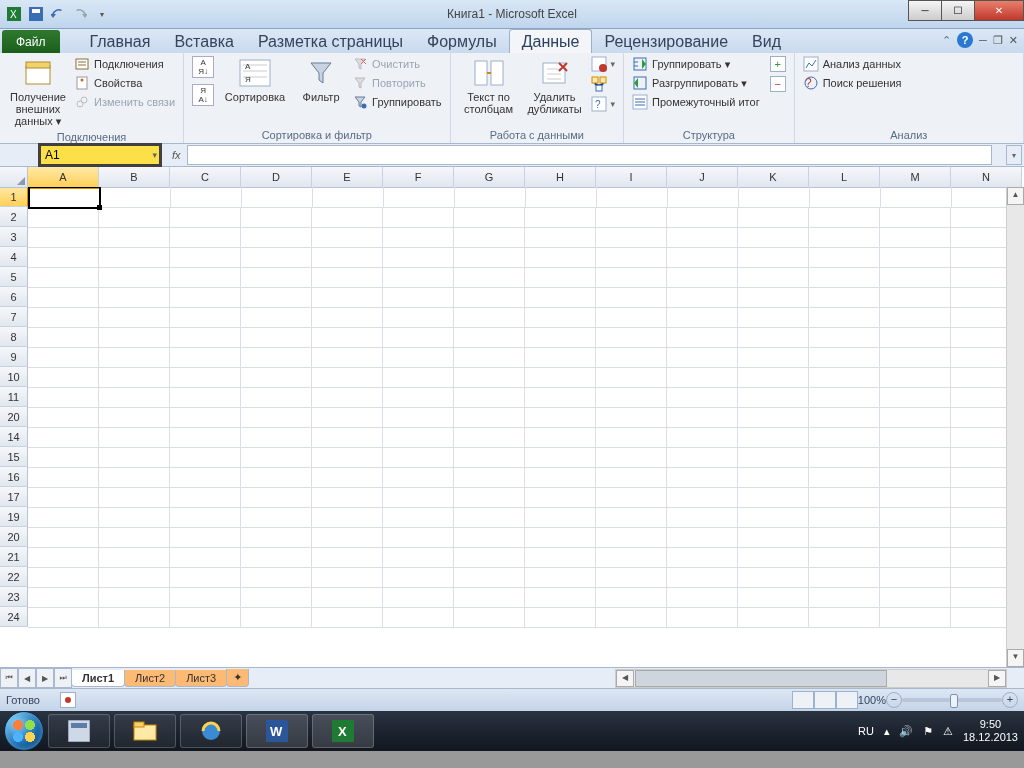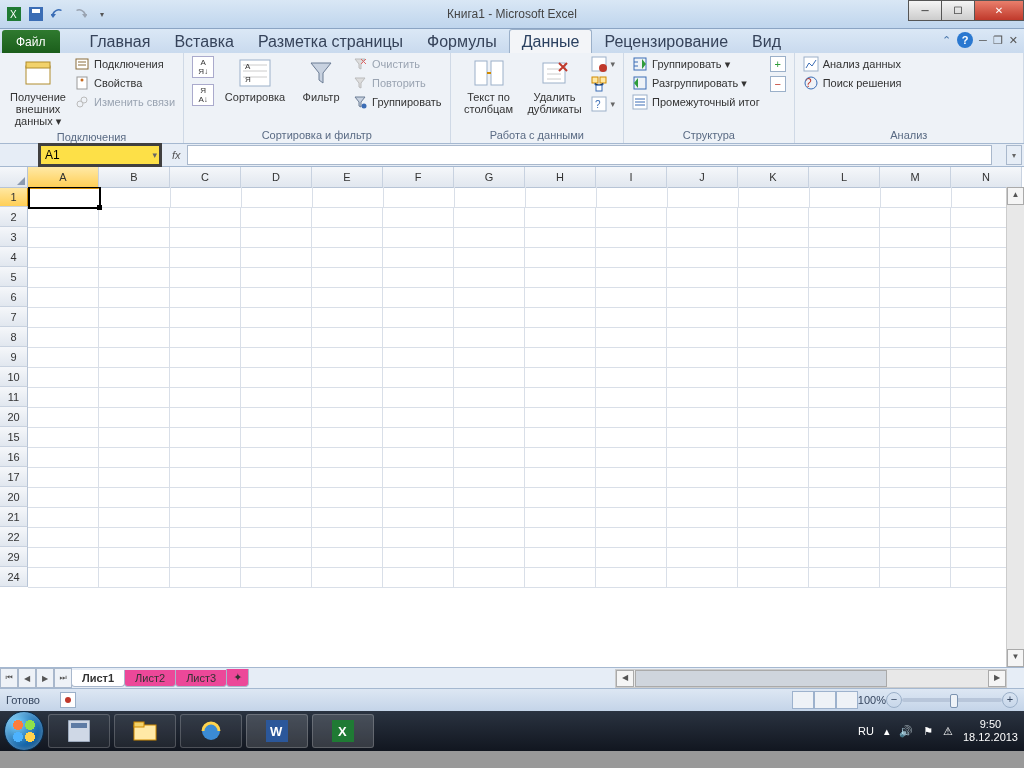--- a/index.html
+++ b/index.html
@@ -51,21 +51,21 @@
 .cell.selected{outline:2px solid #000;outline-offset:-1px;position:relative}
 .cell.selected::after{content:"";position:absolute;right:-3px;bottom:-3px;width:5px;height:5px;background:#000}
 .vscroll{position:absolute;right:0;top:20px;bottom:0;width:17px;background:#e8e8e8;border-left:1px solid #ccc}
 .vscroll .up,.vscroll .down{height:16px;background:#f5f5f5;border:1px solid #aaa;margin:0;font-size:8px;text-align:center;line-height:14px;color:#555}
 .vscroll .up{}
 .vscroll .down{position:absolute;bottom:0;left:0;right:0}
 
 .sheetbar{height:20px;background:#e6edf6;display:flex;align-items:center;border-top:1px solid #a5b8d0;position:relative}
 .navbtns{display:flex}
 .navbtn{width:16px;height:18px;border:1px solid #a9b8cc;background:#eef2f7;font-size:8px;display:flex;align-items:center;justify-content:center;color:#555}
-.sheettab{padding:2px 10px;font-size:11px;background:#ec4899;border:1px solid #a9b8cc;border-top:none;border-radius:0 0 4px 4px;margin-left:-1px;color:#333}
+.sheettab{padding:2px 10px;font-size:11px;background:#fdba74;border:1px solid #a9b8cc;border-top:none;border-radius:0 0 4px 4px;margin-left:-1px;color:#333}
 .sheettab.active{background:#fff;font-weight:bold}
 .hscroll{position:absolute;right:17px;top:1px;height:17px;width:390px;background:#e8e8e8;border:1px solid #ccc;display:flex}
 .hscroll .lbtn,.hscroll .rbtn{width:16px;background:#f5f5f5;border:1px solid #aaa;font-size:8px;text-align:center;line-height:14px;color:#555}
 .hscroll .thumb{width:250px;background:#cfd5dd;border:1px solid #aaa;margin:0 1px}
 
 .statusbar{height:22px;background:linear-gradient(#dde7f3,#c4d4e8);display:flex;align-items:center;padding:0 6px;font-size:11px;color:#35455e;justify-content:space-between;border-top:1px solid #a5b8d0}
 .status-right{display:flex;align-items:center;}
 .viewbtn{width:20px;height:16px;border:1px solid #9db2cd;background:#eef2f7}
 .zoomslider{width:100px;height:4px;background:#b8c6da;position:relative;border-radius:2px}
 .zoomslider::after{content:"";position:absolute;left:48px;top:-4px;width:6px;height:12px;background:#eef2f7;border:1px solid #7c93b0;border-radius:2px}
@@ -601,20 +601,37 @@
         <div class="cell"></div>
         <div class="cell"></div>
         <div class="cell"></div>
         <div class="cell"></div>
         <div class="cell"></div>
         <div class="cell"></div>
         <div class="cell"></div>
         <div class="cell"></div>
       </div>
       <div class="row">
+        <div class="rowhead">14</div>
+        <div class="cell"></div>
+        <div class="cell"></div>
+        <div class="cell"></div>
+        <div class="cell"></div>
+        <div class="cell"></div>
+        <div class="cell"></div>
+        <div class="cell"></div>
+        <div class="cell"></div>
+        <div class="cell"></div>
+        <div class="cell"></div>
+        <div class="cell"></div>
+        <div class="cell"></div>
+        <div class="cell"></div>
+        <div class="cell"></div>
+      </div>
+      <div class="row">
         <div class="rowhead">15</div>
         <div class="cell"></div>
         <div class="cell"></div>
         <div class="cell"></div>
         <div class="cell"></div>
         <div class="cell"></div>
         <div class="cell"></div>
         <div class="cell"></div>
         <div class="cell"></div>
         <div class="cell"></div>
@@ -652,20 +669,37 @@
         <div class="cell"></div>
         <div class="cell"></div>
         <div class="cell"></div>
         <div class="cell"></div>
         <div class="cell"></div>
         <div class="cell"></div>
         <div class="cell"></div>
         <div class="cell"></div>
       </div>
       <div class="row">
+        <div class="rowhead">19</div>
+        <div class="cell"></div>
+        <div class="cell"></div>
+        <div class="cell"></div>
+        <div class="cell"></div>
+        <div class="cell"></div>
+        <div class="cell"></div>
+        <div class="cell"></div>
+        <div class="cell"></div>
+        <div class="cell"></div>
+        <div class="cell"></div>
+        <div class="cell"></div>
+        <div class="cell"></div>
+        <div class="cell"></div>
+        <div class="cell"></div>
+      </div>
+      <div class="row">
         <div class="rowhead">20</div>
         <div class="cell"></div>
         <div class="cell"></div>
         <div class="cell"></div>
         <div class="cell"></div>
         <div class="cell"></div>
         <div class="cell"></div>
         <div class="cell"></div>
         <div class="cell"></div>
         <div class="cell"></div>
@@ -703,21 +737,21 @@
         <div class="cell"></div>
         <div class="cell"></div>
         <div class="cell"></div>
         <div class="cell"></div>
         <div class="cell"></div>
         <div class="cell"></div>
         <div class="cell"></div>
         <div class="cell"></div>
       </div>
       <div class="row">
-        <div class="rowhead">29</div>
+        <div class="rowhead">23</div>
         <div class="cell"></div>
         <div class="cell"></div>
         <div class="cell"></div>
         <div class="cell"></div>
         <div class="cell"></div>
         <div class="cell"></div>
         <div class="cell"></div>
         <div class="cell"></div>
         <div class="cell"></div>
         <div class="cell"></div>

